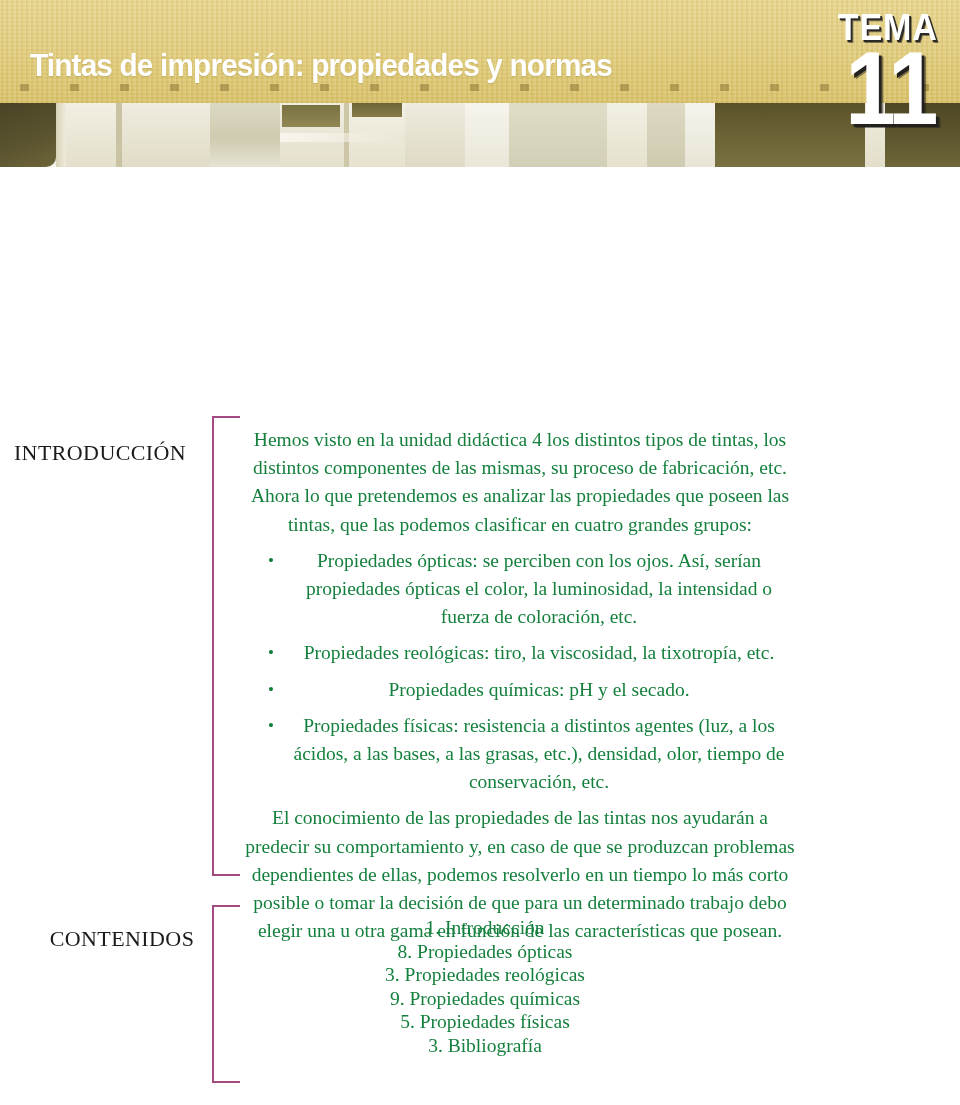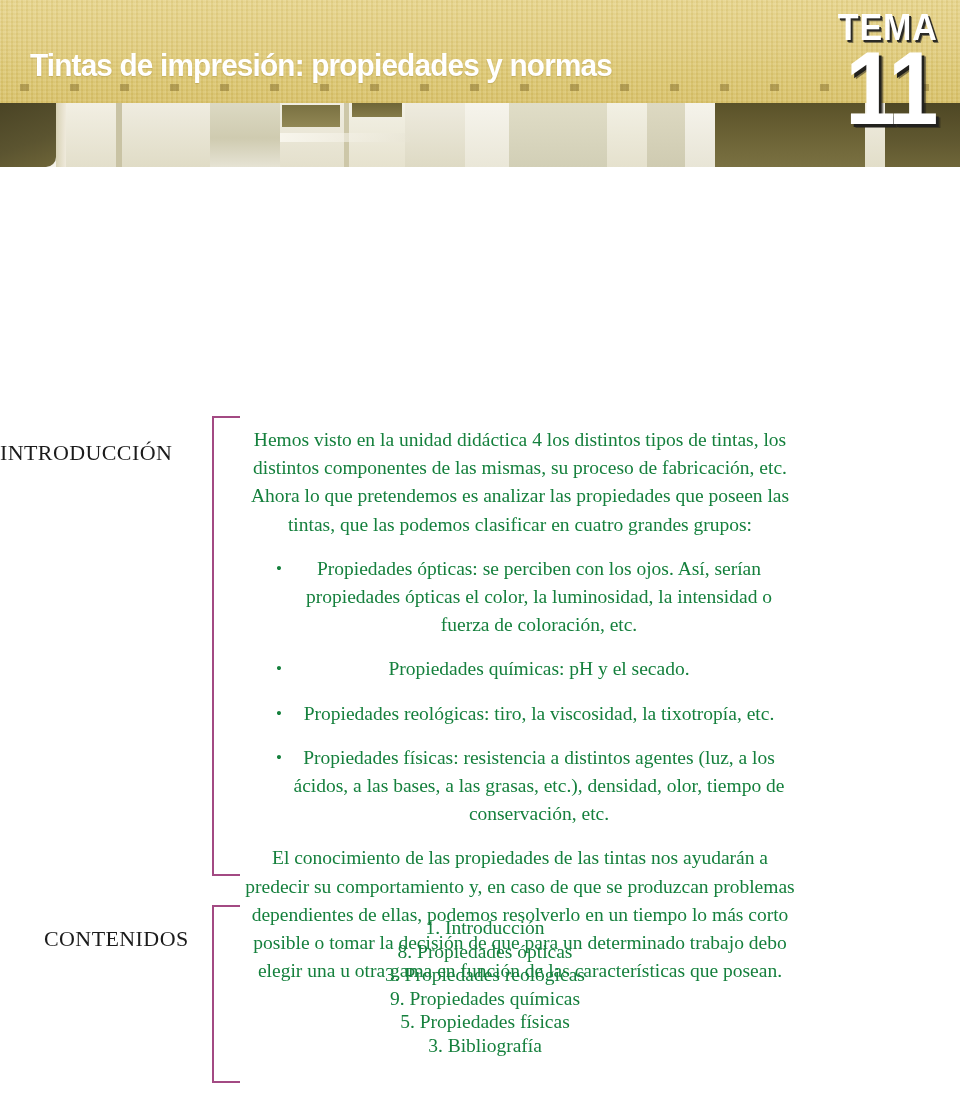--- a/index.html
+++ b/index.html
@@ -122,21 +122,21 @@
     text-shadow:3px 3px 0 #22211d, 5px 4px 0 rgba(30,28,24,0.5);
   }
 
   
   #content { position:relative; width:960px; }
 
   .section { position:relative; }
 
   .sec-label {
     position:absolute;
-    text-align:left;
+    text-align:center;
     font-family:"Liberation Serif", serif;
     font-size:22px;
     letter-spacing:0.4px;
     color:#1b1b1b;
     white-space:nowrap;
   }
 
   
   .bracket {
     position:absolute;
@@ -153,21 +153,21 @@
     line-height:28.2px;
     color:#15803d;
     text-align:center;
   }
   .body-text p { margin:0; }
 
   ul.props { list-style:none; margin:0 0 0 20px; padding:0; }
   ul.props > li {
     position:relative;
     padding-left:18px;
-    margin:16px;
+    margin:8px;
   }
   ul.props > li::before {
     content:"\2022";
     position:absolute;
     left:2px; top:0;
     font-size:17px;
   }
 
   ol.toc { list-style:none; margin:0; padding:0; }
   ol.toc li { white-space:nowrap; }
@@ -221,22 +221,22 @@
     <div class="sec-label" id="introduccion-label" style="left:0; top:272px; width:200px;">INTRODUCCIÓN</div>
 
     <div class="bracket" style="left:212px; top:248px; width:28px; height:460px;"></div>
 
     <div class="body-text" id="introduccion-text" style="left:238px; top:258px; width:564px;">
 
       <p>Hemos visto en la unidad didáctica 4 los distintos tipos de tintas, los distintos componentes de las mismas, su proceso de fabricación, etc. Ahora lo que pretendemos es analizar las propiedades que poseen las tintas, que las podemos clasificar en cuatro grandes grupos:</p>
 
       <ul class="props">
         <li>Propiedades ópticas: se perciben con los ojos. Así, serían propiedades ópticas el color, la luminosidad, la intensidad o fuerza de coloración, etc.</li>
+        <li>Propiedades reológicas: tiro, la viscosidad, la tixotropía, etc.</li>
         <li>Propiedades químicas: pH y el secado.</li>
-        <li>Propiedades reológicas: tiro, la viscosidad, la tixotropía, etc.</li>
         <li>Propiedades físicas: resistencia a distintos agentes (luz, a los ácidos, a las bases, a las grasas, etc.), densidad, olor, tiempo de conservación, etc.</li>
       </ul>
 
 
       <p>El conocimiento de las propiedades de las tintas nos ayudarán a predecir su comportamiento y, en caso de que se produzcan problemas dependientes de ellas, podemos resolverlo en un tiempo lo más corto posible o tomar la decisión de que para un determinado trabajo debo elegir una u otra gama en función de las características que posean.</p>
     </div>
   </div>
 
   <div class="section">
     <div class="sec-label" id="contenidos-label" style="left:0; top:758px; width:200px;padding-left:44px;">CONTENIDOS</div>

